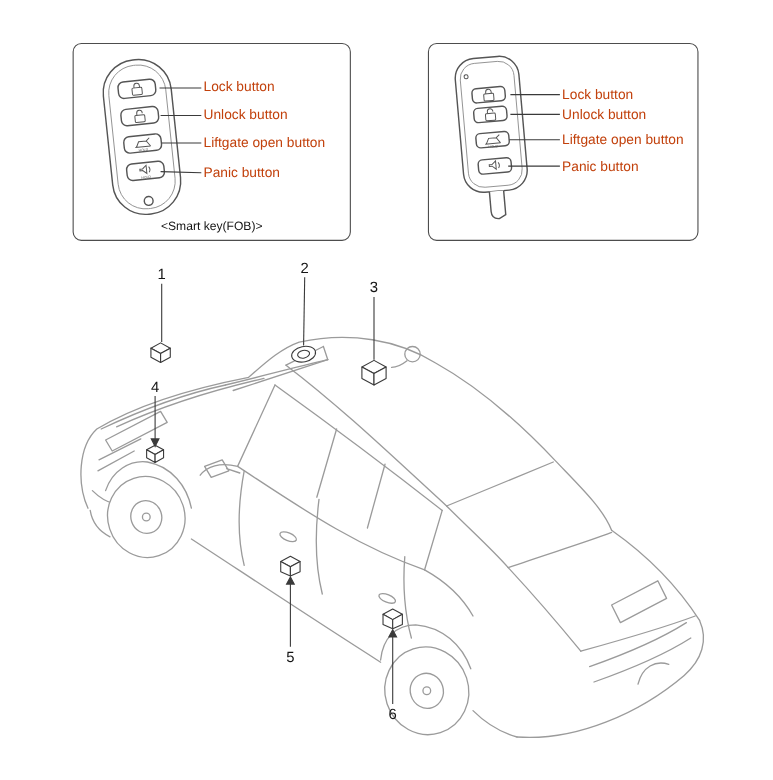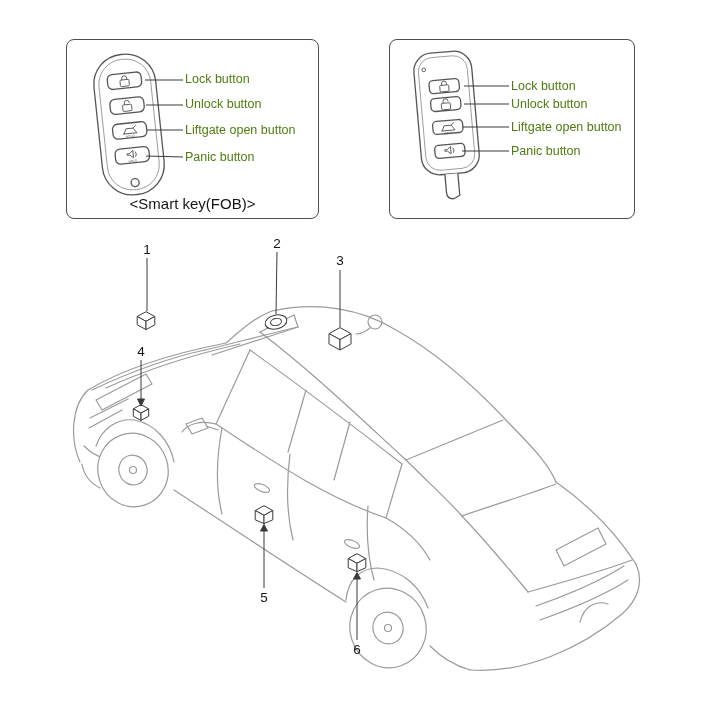--- a/index.html
+++ b/index.html
@@ -1,22 +1,22 @@
 <!DOCTYPE html>
 <html><head>
 <meta charset="utf-8">
 <style>
   *{box-sizing:border-box;margin:0;padding:0}
   html,body{background:#ffffff}
   body{font-family:"Liberation Sans",sans-serif;color:#141414}
   .page{position:relative;width:703px;height:709px;background:#fff;overflow:hidden}
   .panel{position:absolute;border:1.4px solid #4d4d4d;border-radius:8px;background:#fff}
   .panel-svg{position:absolute;left:0;top:0}
-  .flabel{position:absolute;font-size:12.5px;height:18px;line-height:18px;white-space:nowrap;color:#4d7c0f}
-  .caption{position:absolute;left:0;right:0;bottom:6px;text-align:center;font-size:15px;color:#141414}
+  .flabel{position:absolute;font-size:12.5px;height:18px;line-height:18px;white-space:nowrap;color:#c2410c}
+  .caption{position:absolute;left:0;right:0;bottom:6px;text-align:center;font-size:11px;color:#141414}
   .scene{position:absolute;left:0;top:0}
   .num{position:absolute;width:14px;text-align:center;font-size:13.5px;color:#141414}
   .hold-txt{font-size:3.1px;fill:#555;stroke:none;font-family:"Liberation Sans",sans-serif}
 </style>
 </head>
 <body>
 
 <div class="page">
 
   <div class="panel" style="left:66px;top:39px;width:253px;height:180px">

